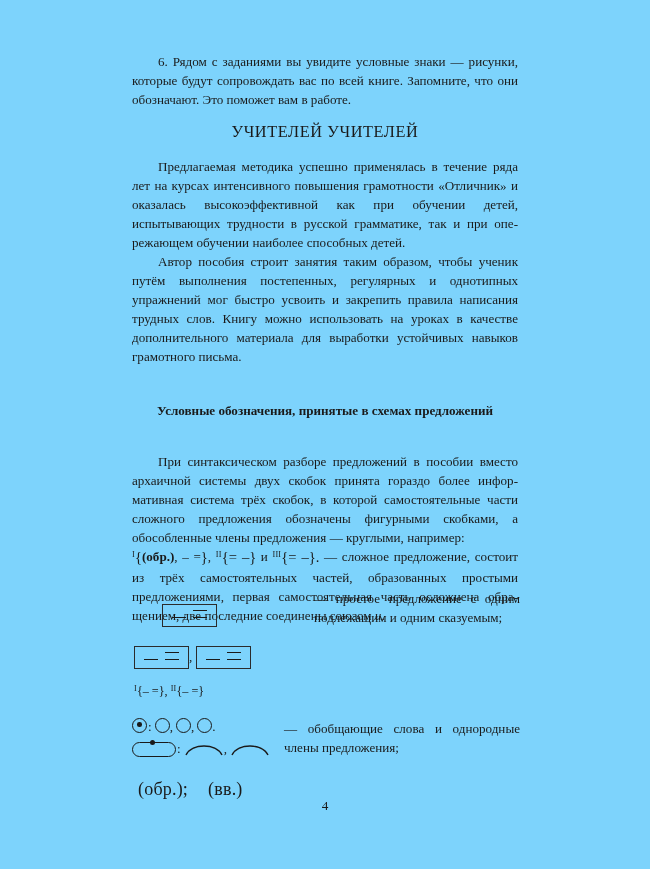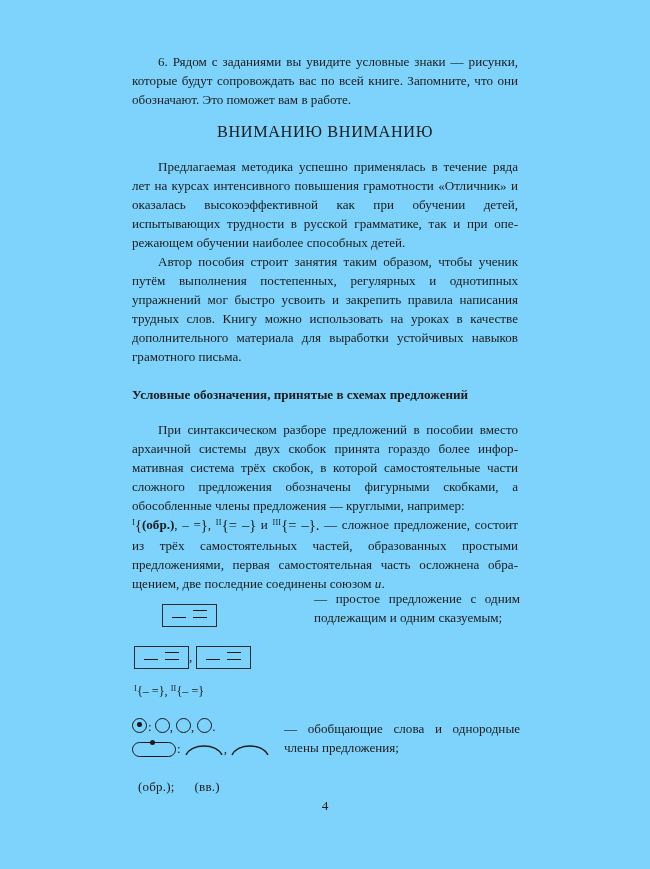--- a/index.html
+++ b/index.html
@@ -42,24 +42,24 @@
     margin: 0;
     font-size: 16.3px;
     font-weight: 400;
     text-align: center;
     letter-spacing: 0.6px;
     line-height: 1.2;
   }
   .gap-after-head { height: 15px; }
   .gap-before-sub { height: 20px; }
   h3.sub-head {
-    margin: 0;
+    margin: 16px;
     font-size: 13.1px;
     font-weight: bold;
-    text-align: left;
+    text-align: center;
     line-height: 1.42;
   }
   .gap-after-sub { height: 15px; }
 
   
   .formula-line {
     margin: 0;
     font-size: 13.1px;
     line-height: 1.455;
     text-align: justify;
@@ -192,21 +192,21 @@
   .tag-oval {
     display: inline-block;
     border: 1.4px solid #1a1a1a;
     border-radius: 9px;
     font-size: 11px;
     padding: 0px 7px 1px 7px;
     line-height: 1.25;
     letter-spacing: 0.3px;
   }
   .row4-labels {
-    font-size: 13px;
+    font-size: 18px;
     margin-top: 2px;
     letter-spacing: 0.2px;
   }
   .row4-labels .lbl2 { margin-left: 20px; }
 
   .gap-row { height: 17px; }
 
   .page-number {
     position: absolute;
     left: 0;
@@ -220,21 +220,21 @@
 <body>
 
 <div class="page">
 
   <div class="content">
 
     <p class="body-par">6. Рядом с заданиями вы увидите условные знаки — рисун­ки, которые будут сопровождать вас по всей книге. Запомните, что они обозначают. Это поможет вам в работе.</p>
 
     <div class="gap-intro"></div>
 
-    <h2 class="section-head">ВНИМАНИЮ ВНИМАНИЮ</h2>
+    <h2 class="section-head">УЧИТЕЛЕЙ УЧИТЕЛЕЙ</h2>
 
     <div class="gap-after-head"></div>
 
     <p class="body-par">Предлагаемая методика успешно применялась в течение ря­да лет на курсах интенсивного повышения грамотности «Отлич­ник» и оказалась высокоэффективной как при обучении детей, испытывающих трудности в русской грамматике, так и при опе­режающем обучении наиболее способных детей.</p>
 
     <p class="body-par">Автор пособия строит занятия таким образом, чтобы уче­ник путём выполнения постепенных, регулярных и однотипных упражнений мог быстро усвоить и закрепить правила написа­ния трудных слов. Книгу можно использовать на уроках в ка­честве дополнительного материала для выработки устойчивых на­выков грамотного письма.</p>
 
     <div class="gap-before-sub"></div>
 
     <h3 class="sub-head">Условные обозначения, принятые в схемах предложений</h3>

